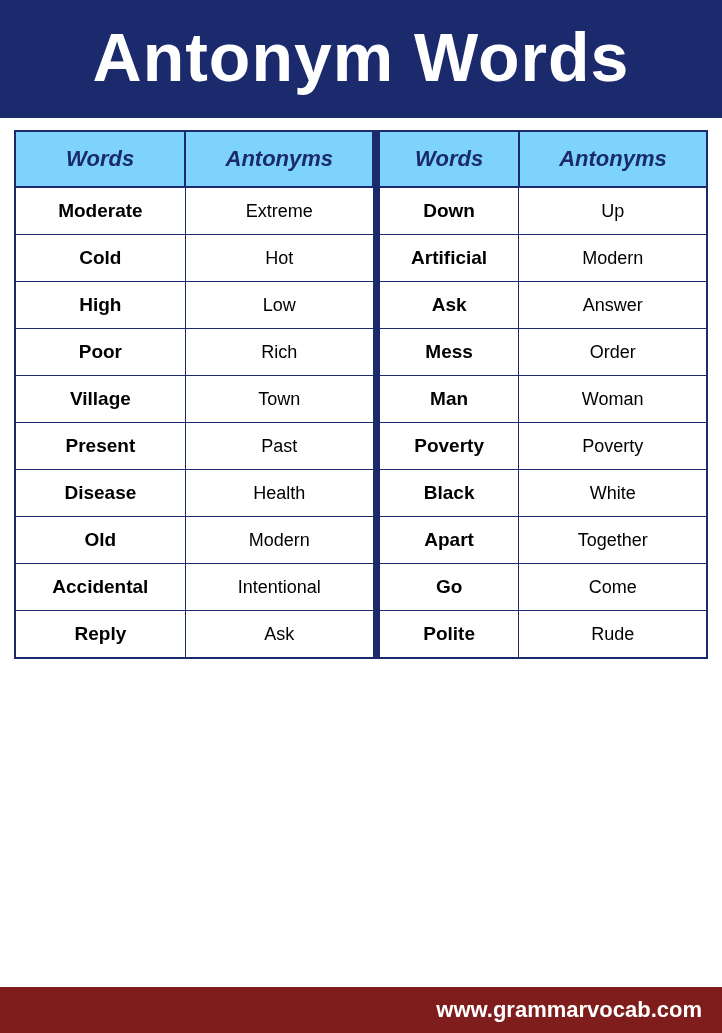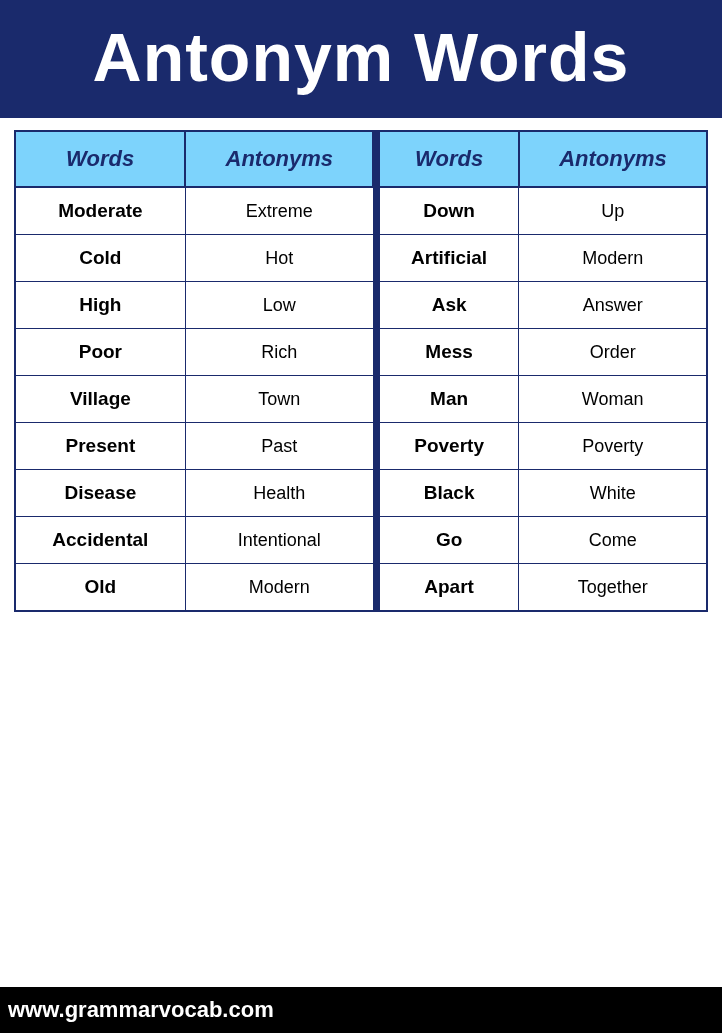--- a/index.html
+++ b/index.html
@@ -80,23 +80,23 @@
     }
 
     .divider-col {
       width: 6px;
       background-color: #1a2a6c;
       border: none;
       padding: 0;
     }
 
     .footer {
-      background-color: #000000;
-      padding: 10px 8px;
-      text-align: left;
+      background-color: #7f1d1d;
+      padding: 10px 20px;
+      text-align: right;
     }
 
     .footer-text {
       color: #fff;
       font-size: 22px;
       font-weight: 700;
     }
   </style>
 </head>
 <body>
@@ -160,32 +160,39 @@
           <td class="antonym-col">Poverty</td>
         </tr>
         <tr>
           <td class="word-col">Disease</td>
           <td class="antonym-col">Health</td>
           <td class="divider-col" style="background-color: rgb(26, 42, 108); border: none; padding: 0px;"></td>
           <td class="word-col">Black</td>
           <td class="antonym-col">White</td>
         </tr>
         <tr>
+          <td class="word-col">Old</td>
+          <td class="antonym-col">Modern</td>
+          <td class="divider-col" style="background-color: rgb(26, 42, 108); border: none; padding: 0px;"></td>
+          <td class="word-col">Apart</td>
+          <td class="antonym-col">Together</td>
+        </tr>
+        <tr>
           <td class="word-col">Accidental</td>
           <td class="antonym-col">Intentional</td>
           <td class="divider-col" style="background-color: rgb(26, 42, 108); border: none; padding: 0px;"></td>
           <td class="word-col">Go</td>
           <td class="antonym-col">Come</td>
         </tr>
         <tr>
-          <td class="word-col">Old</td>
-          <td class="antonym-col">Modern</td>
+          <td class="word-col">Reply</td>
+          <td class="antonym-col">Ask</td>
           <td class="divider-col" style="background-color: rgb(26, 42, 108); border: none; padding: 0px;"></td>
-          <td class="word-col">Apart</td>
-          <td class="antonym-col">Together</td>
+          <td class="word-col">Polite</td>
+          <td class="antonym-col">Rude</td>
         </tr>
       </tbody>
   </table>
 </div>
 
 <div class="footer">
   <span class="footer-text">www.grammarvocab.com</span>
 </div>
 
 </body></html>

